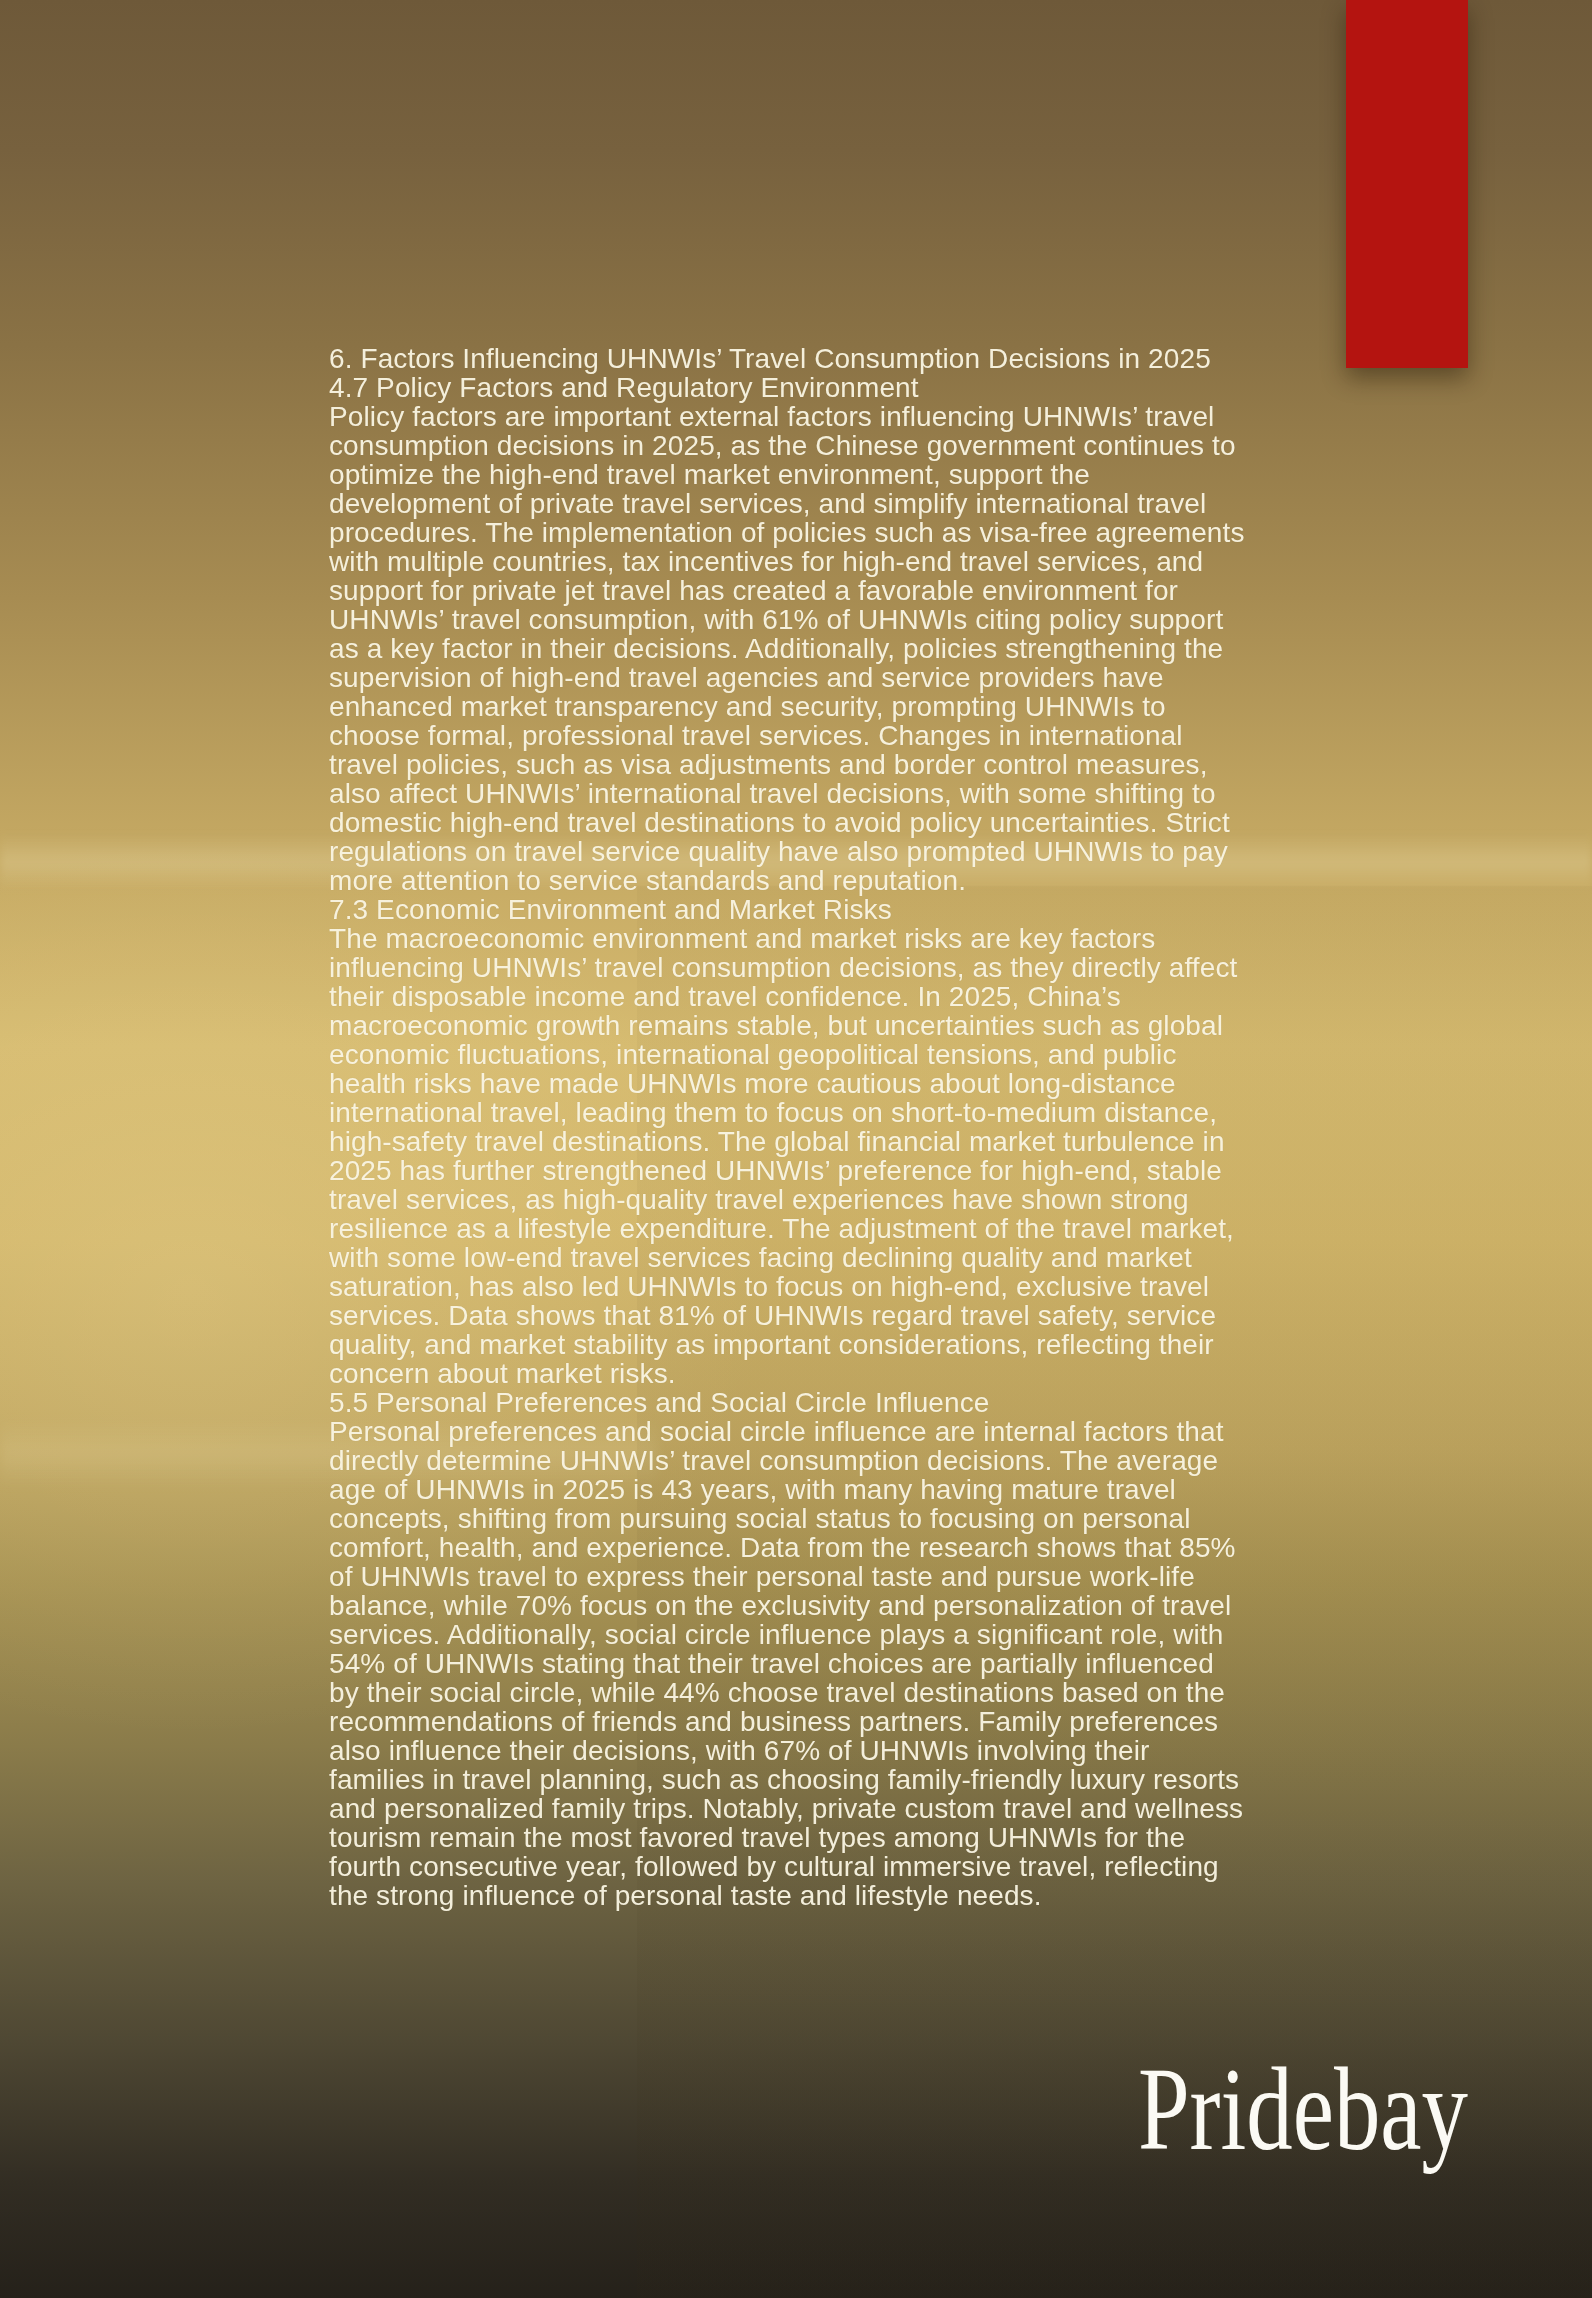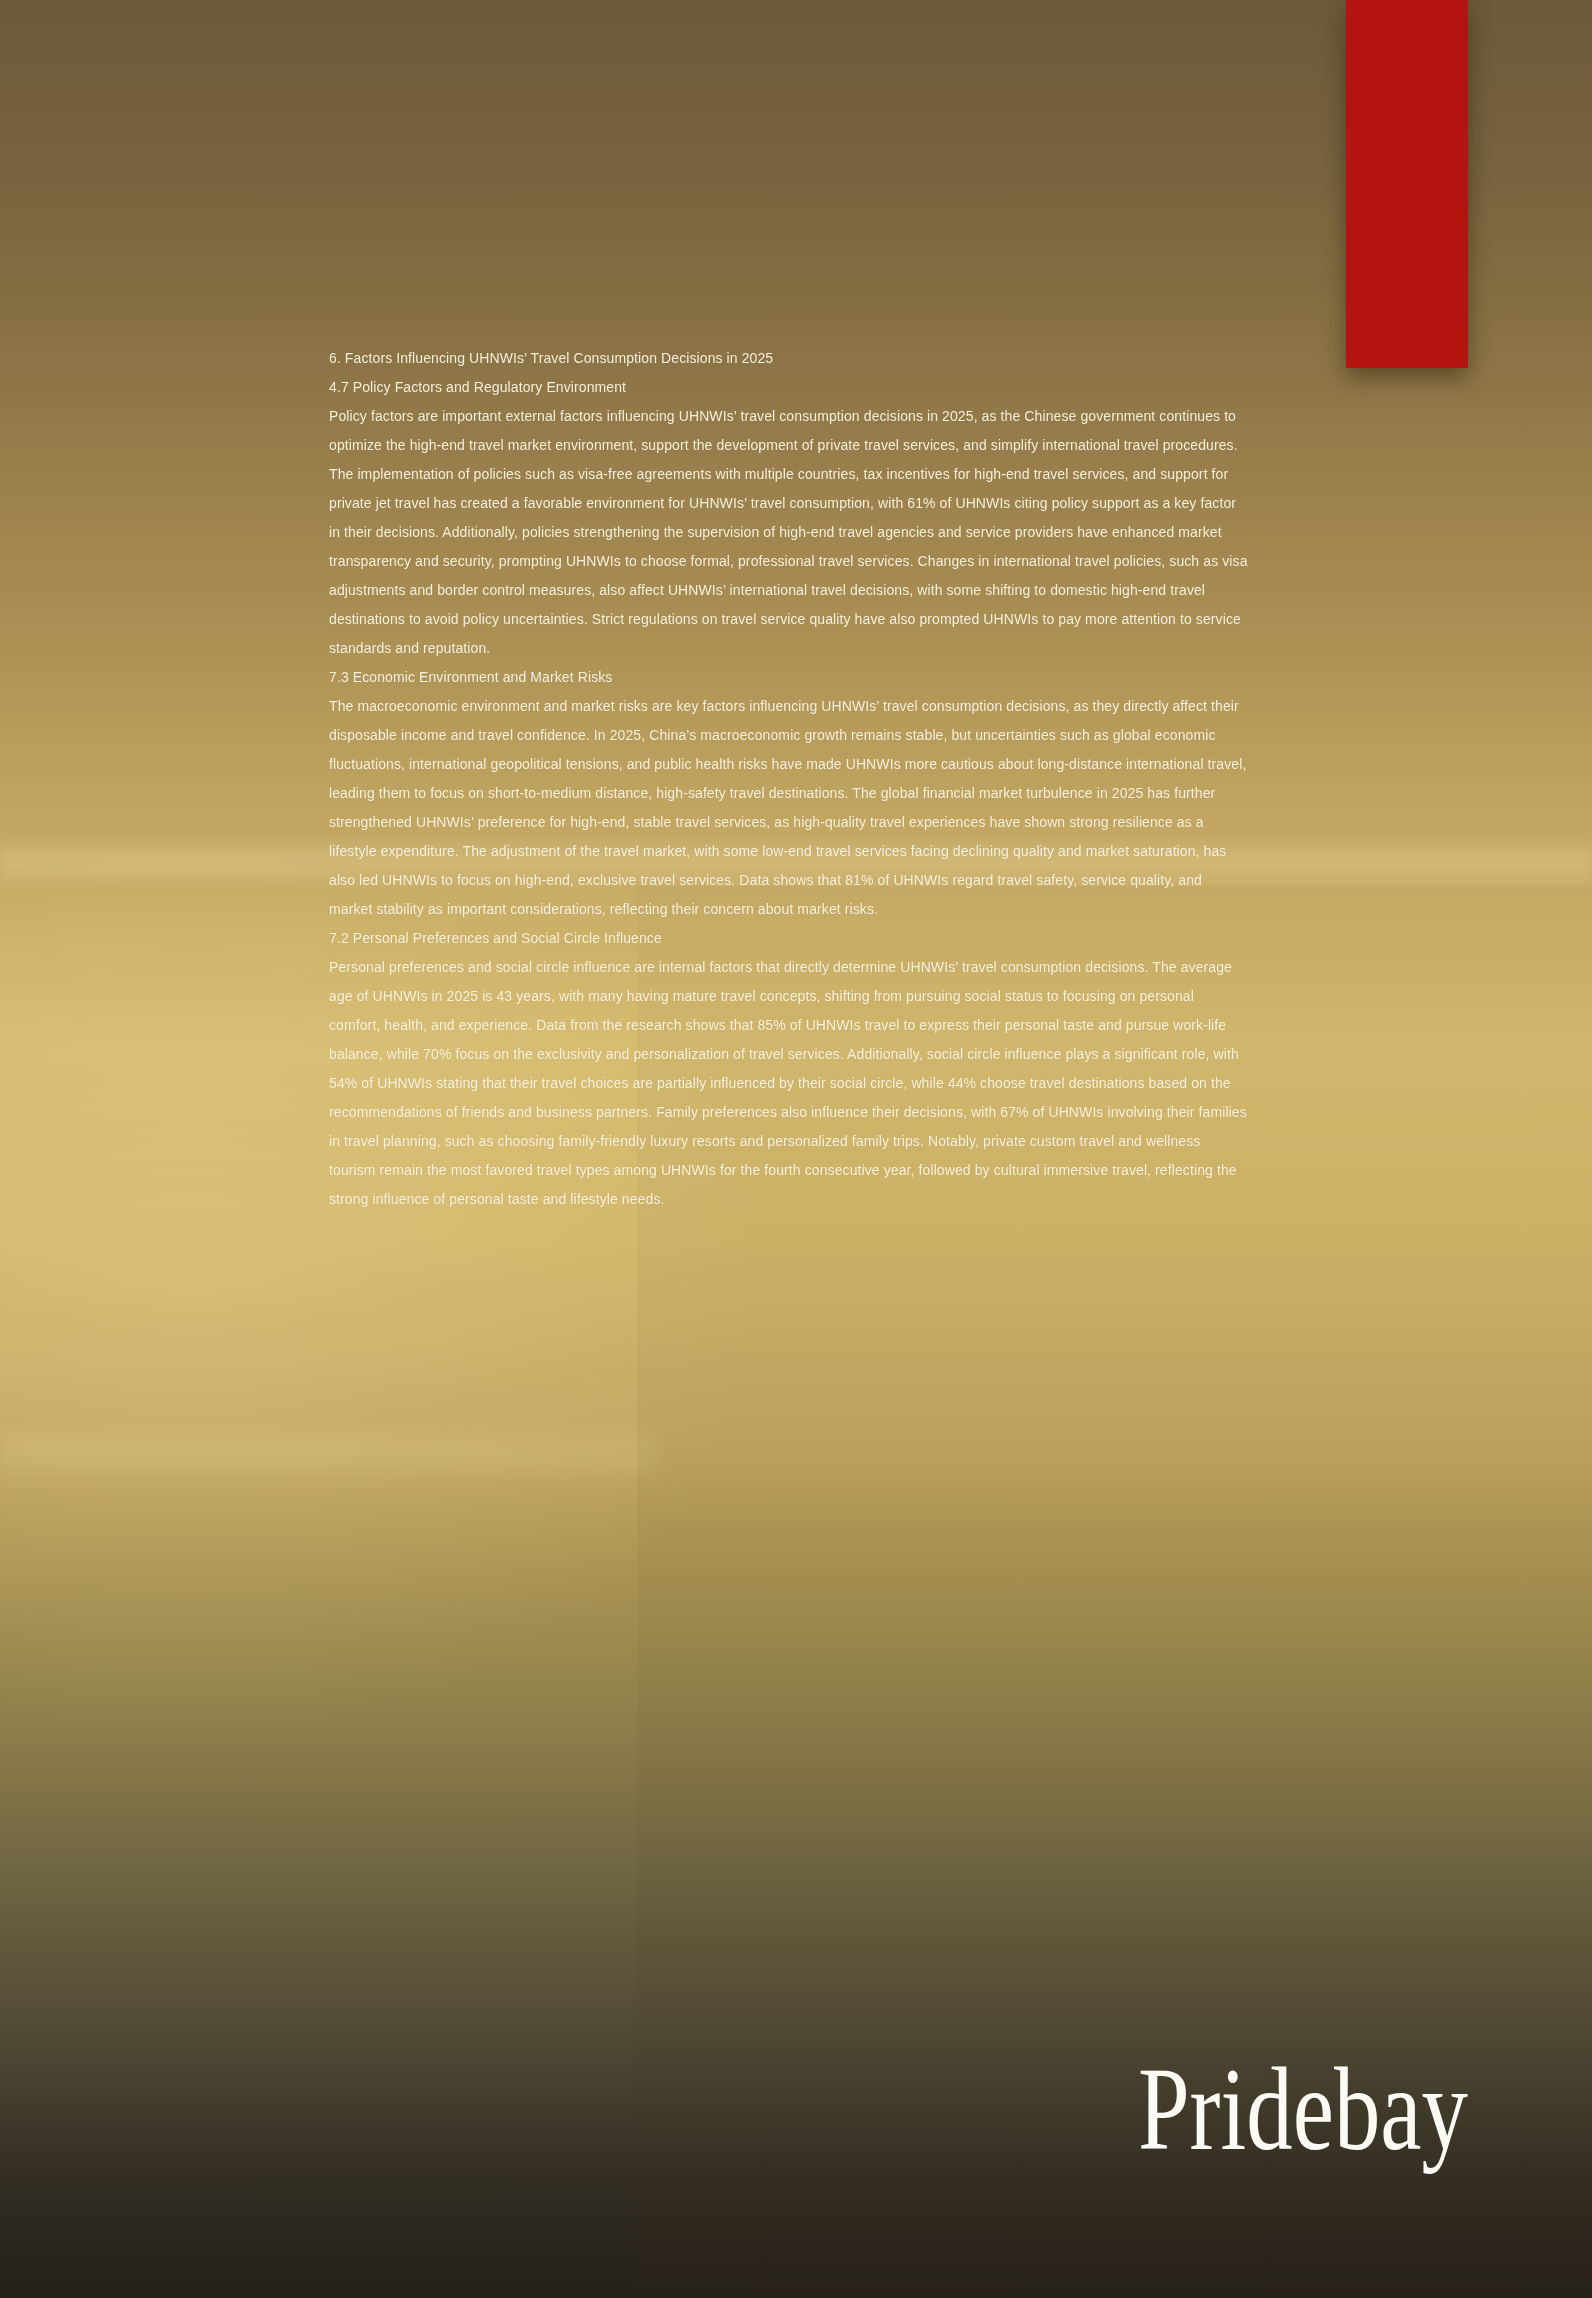--- a/index.html
+++ b/index.html
@@ -61,21 +61,21 @@
     width: 122px;
     height: 368px;
     background: #b41410;
     box-shadow: 0 10px 22px rgba(35, 22, 5, 0.45);
   }
   .text-block {
     position: absolute;
     left: 329px;
     top: 344px;
     width: 919px;
-    font-size: 14px;
+    font-size: 28px;
     line-height: 29px;
     letter-spacing: 0.1px;
     color: rgba(250, 245, 228, 0.95);
     text-shadow: 0 0 1px rgba(120, 95, 40, 0.15);
   }
   .text-block div { margin: 0; }
   .brand {
     position: absolute;
     left: 1138px;
     top: 2038px;
@@ -102,20 +102,20 @@
 
   <div class="text-block">
     <div>6. Factors Influencing UHNWIs’ Travel Consumption Decisions in 2025</div>
 
     <div>4.7 Policy Factors and Regulatory Environment</div>
     <div>Policy factors are important external factors influencing UHNWIs’ travel consumption decisions in 2025, as the Chinese government continues to optimize the high-end travel market environment, support the development of private travel services, and simplify international travel procedures. The implementation of policies such as visa-free agreements with multiple countries, tax incentives for high-end travel services, and support for private jet travel has created a favorable environment for UHNWIs’ travel consumption, with 61% of UHNWIs citing policy support as a key factor in their decisions. Additionally, policies strengthening the supervision of high-end travel agencies and service providers have enhanced market transparency and security, prompting UHNWIs to choose formal, professional travel services. Changes in international travel policies, such as visa adjustments and border control measures, also affect UHNWIs’ international travel decisions, with some shifting to domestic high-end travel destinations to avoid policy uncertainties. Strict regulations on travel service quality have also prompted UHNWIs to pay more attention to service standards and reputation.</div>
 
     <div>7.3 Economic Environment and Market Risks</div>
     <div>The macroeconomic environment and market risks are key factors influencing UHNWIs’ travel consumption decisions, as they directly affect their disposable income and travel confidence. In 2025, China’s macroeconomic growth remains stable, but uncertainties such as global economic fluctuations, international geopolitical tensions, and public health risks have made UHNWIs more cautious about long-distance international travel, leading them to focus on short-to-medium distance, high-safety travel destinations. The global financial market turbulence in 2025 has further strengthened UHNWIs’ preference for high-end, stable travel services, as high-quality travel experiences have shown strong resilience as a lifestyle expenditure. The adjustment of the travel market, with some low-end travel services facing declining quality and market saturation, has also led UHNWIs to focus on high-end, exclusive travel services. Data shows that 81% of UHNWIs regard travel safety, service quality, and market stability as important considerations, reflecting their concern about market risks.</div>
 
-    <div>7.2 Personal Preferences and Social Circle Influence</div>
+    <div>5.5 Personal Preferences and Social Circle Influence</div>
     <div>Personal preferences and social circle influence are internal factors that directly determine UHNWIs’ travel consumption decisions. The average age of UHNWIs in 2025 is 43 years, with many having mature travel concepts, shifting from pursuing social status to focusing on personal comfort, health, and experience. Data from the research shows that 85% of UHNWIs travel to express their personal taste and pursue work-life balance, while 70% focus on the exclusivity and personalization of travel services. Additionally, social circle influence plays a significant role, with 54% of UHNWIs stating that their travel choices are partially influenced by their social circle, while 44% choose travel destinations based on the recommendations of friends and business partners. Family preferences also influence their decisions, with 67% of UHNWIs involving their families in travel planning, such as choosing family-friendly luxury resorts and personalized family trips. Notably, private custom travel and wellness tourism remain the most favored travel types among UHNWIs for the fourth consecutive year, followed by cultural immersive travel, reflecting the strong influence of personal taste and lifestyle needs.</div>
   </div>
 
   <div class="brand">Pridebay</div>
 
 </div>
 
 
 </body></html>

